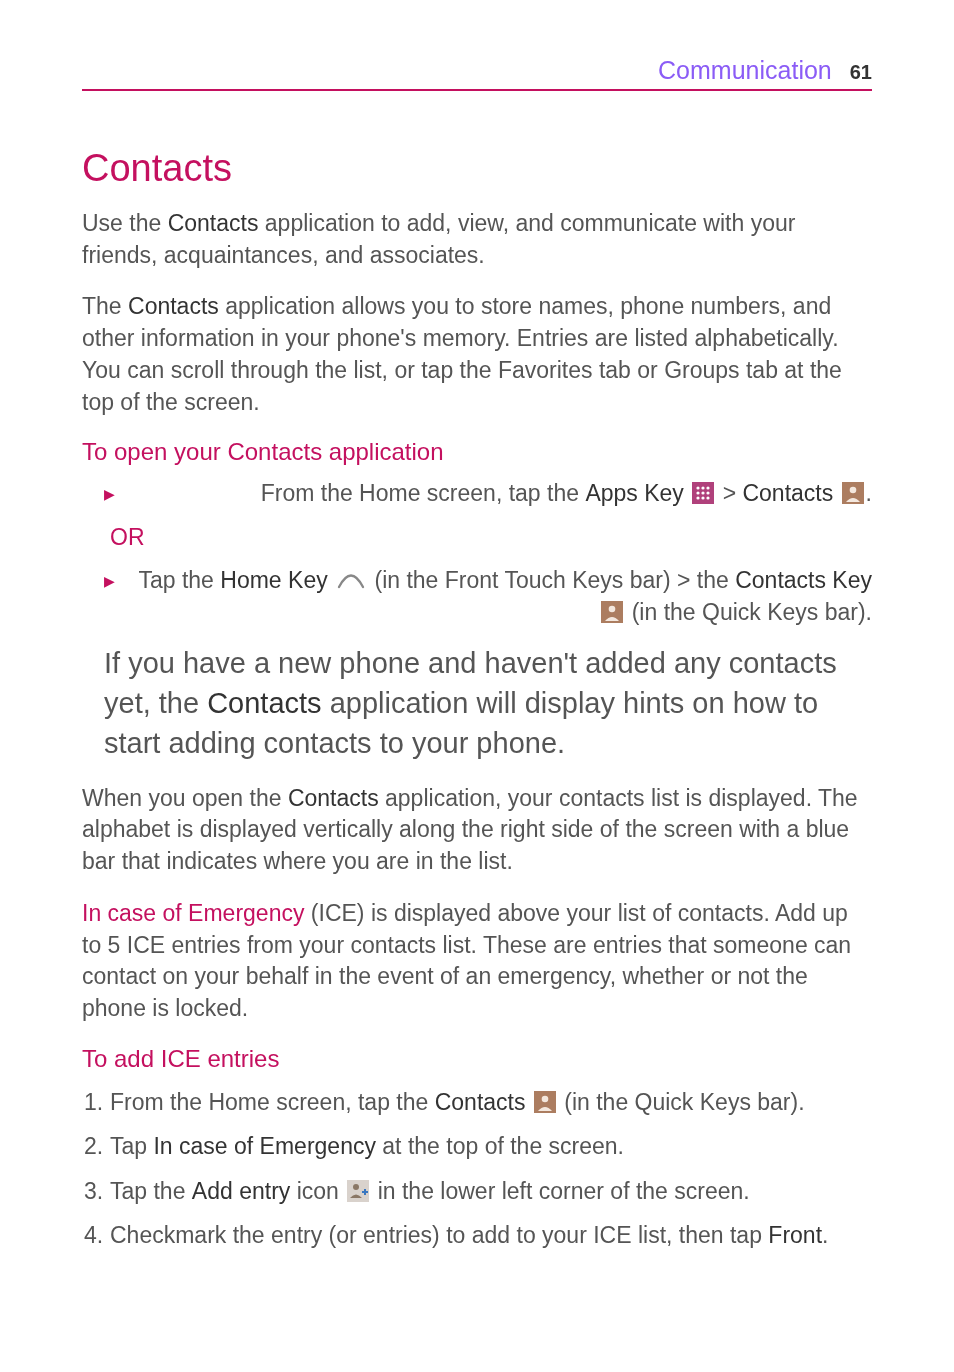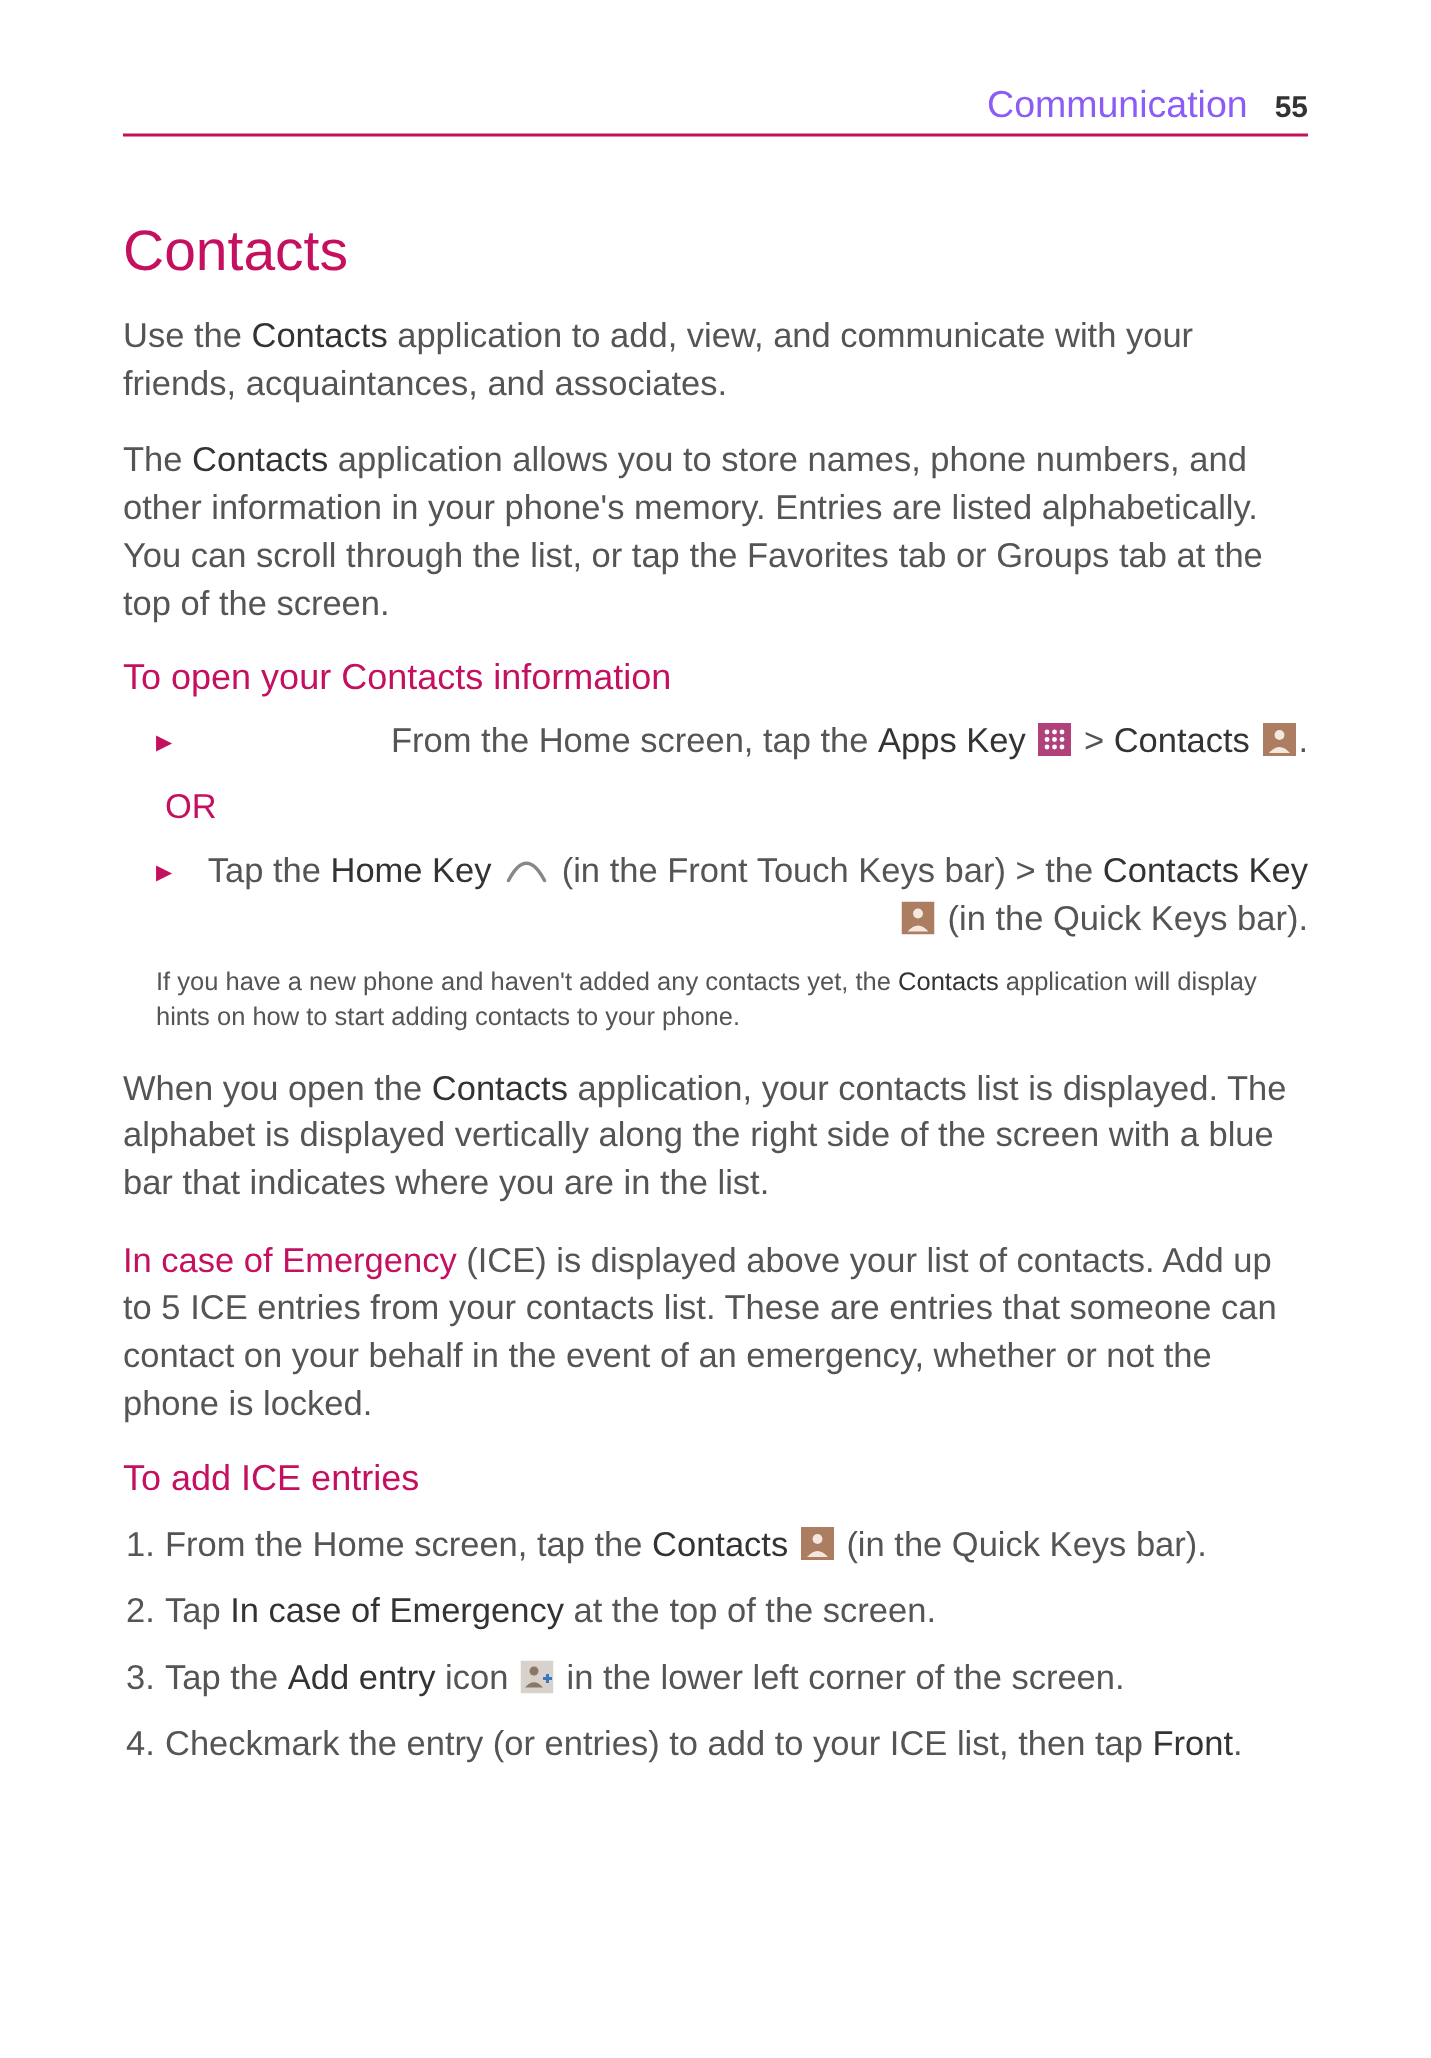--- a/index.html
+++ b/index.html
@@ -76,21 +76,21 @@
     .bullet-content { flex: 1; text-align: right; }
     .or-label {
       color: #c4105f;
       font-size: 23px;
       margin-left: 28px;
       margin-bottom: 14px;
       margin-top: 4px;
       font-weight: 400;
     }
     .indent-body {
-      font-size: 17px;
+      font-size: 29px;
       line-height: 1.38;
       color: #555;
       margin-left: 22px;
       margin-bottom: 20px;
       font-weight: 300;
     }
     .ol {
       font-size: 23px;
       line-height: 1.5;
       color: #555;
@@ -114,34 +114,34 @@
     }
     .icon svg { width: 100%; height: 100%; }
     .icon-home { width: 30px; height: 20px; }
   </style>
 </head>
 <body>
 
 <div class="page">
   <div class="header-line">
     <span class="section-name">Communication</span>
-    <span class="page-no">55</span>
+    <span class="page-no">61</span>
   </div>
 
   <h1 class="title">Contacts</h1>
 
   <p class="body">
     <span>Use the </span><span class="bold">Contacts</span><span> application to add, view, and communicate with your friends, acquaintances, and associates.</span>
   </p>
 
   <p class="body">
     <span>The </span><span class="bold">Contacts</span><span> application allows you to store names, phone numbers, and other information in your phone's memory. Entries are listed alphabetically. You can scroll through the list, or tap the Favorites tab or Groups tab at the top of the screen.</span>
   </p>
 
-  <h2 class="sub">To open your Contacts information</h2>
+  <h2 class="sub">To open your Contacts application</h2>
 
   <div class="bullet-row">
     <span class="bullet-marker">▶</span>
     <span class="bullet-content">
       <span>From the Home screen, tap the </span><span class="bold">Apps Key</span>
       <span class="icon">
           <svg viewBox="0 0 22 22">
             <rect x="0" y="0" width="22" height="22" fill="#b0417b"></rect>
             <circle cx="6" cy="6" r="1.6" fill="#fff"></circle>
             <circle cx="11" cy="6" r="1.6" fill="#fff"></circle>

